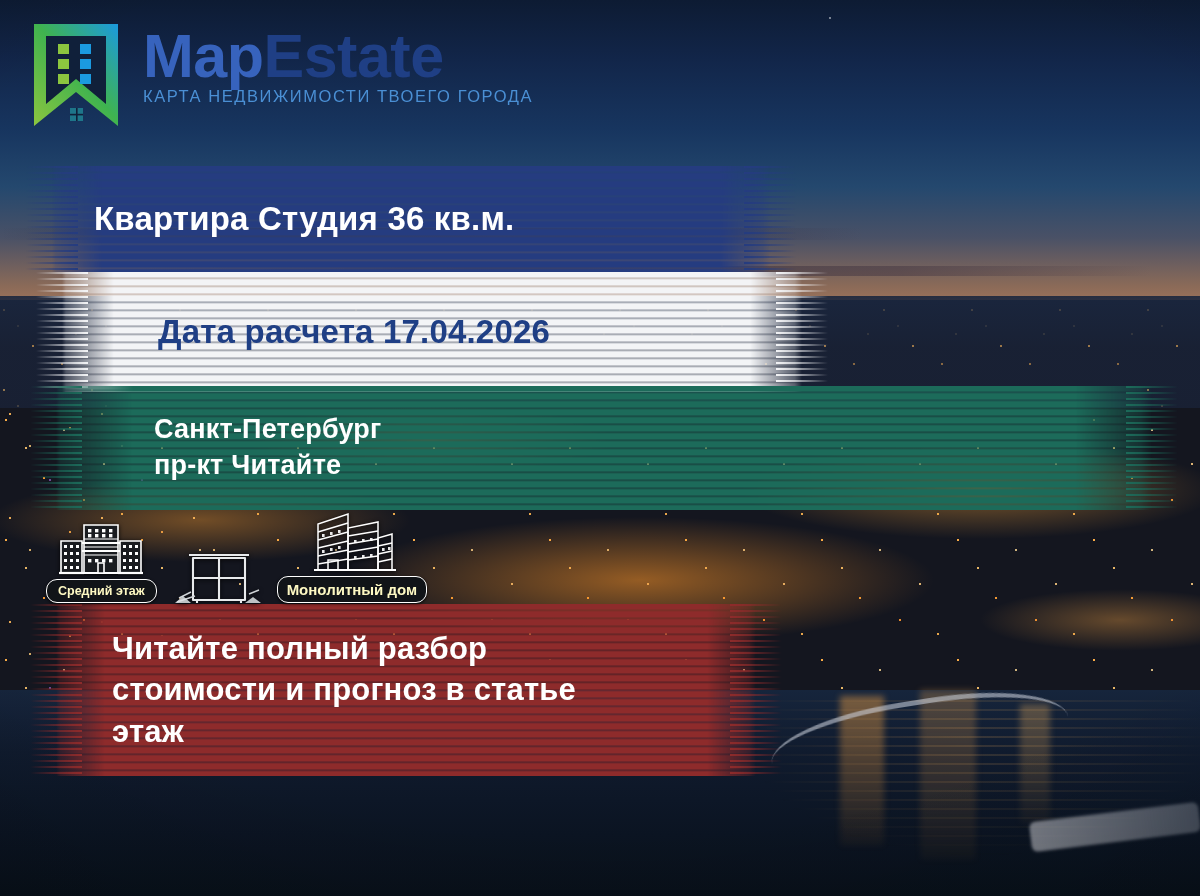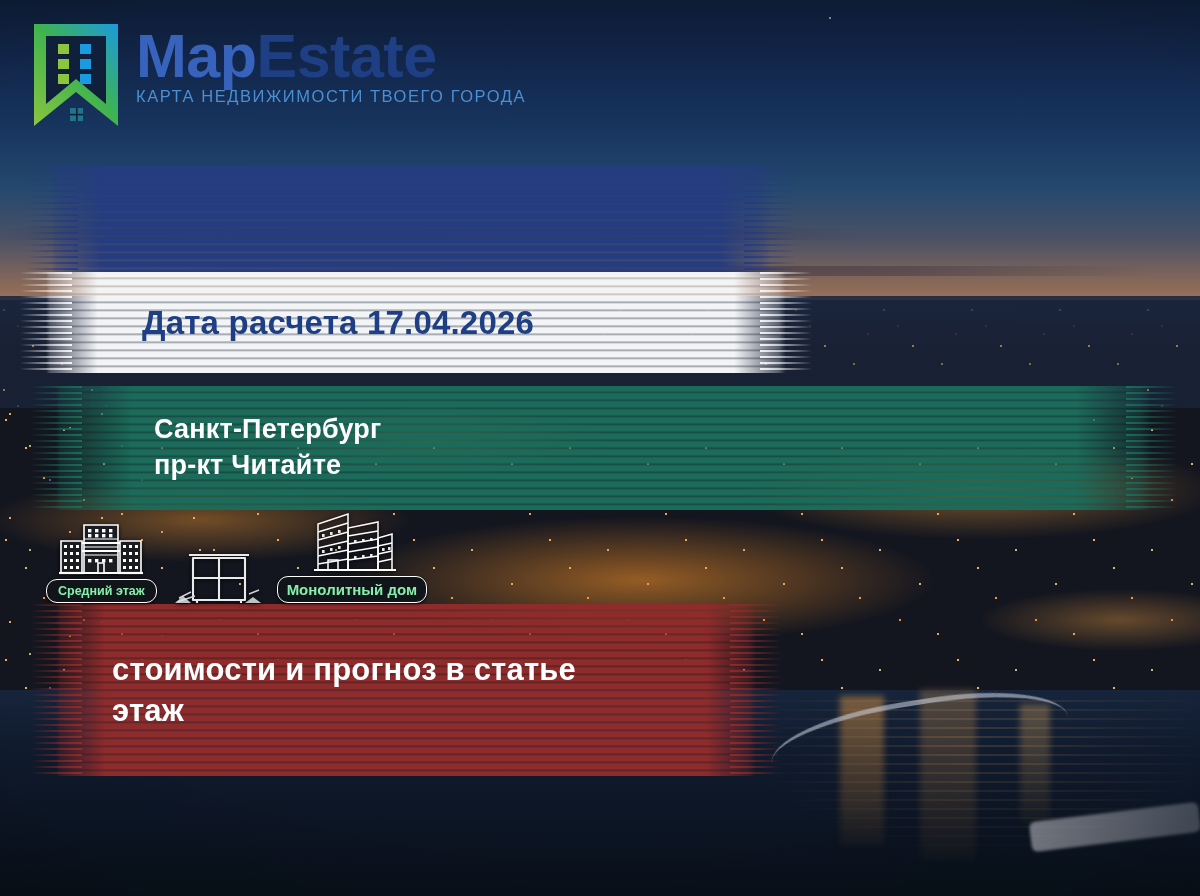--- a/index.html
+++ b/index.html
@@ -155,21 +155,21 @@
   }
   
   .bg-vignette {
     position: absolute; inset: 0;
     background: radial-gradient(140% 110% at 50% 42%, transparent 45%, rgba(0,0,0,.36) 100%);
   }
 
   
   .logo-row {
     position: absolute; left: 30px; top: 22px;
-    display: flex; align-items: flex-start; gap: 14px;
+    display: flex; align-items: flex-start; gap: 21px;
     z-index: 30;
   }
   .logo-mark { width: 92px; height: 108px; flex: none; }
   .logo-text-wrap { padding-top: 4px; }
   .logo-title {
     font-size: 61px;
     font-weight: 700;
     letter-spacing: -0.5px;
     line-height: 1;
     color: #2b55a8;
@@ -224,21 +224,21 @@
   #banner-title .banner-bg { background: #253c80; }
   #banner-title .banner-fringe { color: #253c80; }
   .title-text {
     padding-left: 42px;
     font-size: 33px; font-weight: 700; color: #ffffff;
     letter-spacing: .2px;
   }
 
   
   #banner-date {
-    left: 46px; top: 272px; width: 740px; height: 101px; align-items: center;
+    left: 62px; top: 272px; width: 740px; height: 120px; align-items: center;
   }
   #banner-date .banner-bg { background: #f3f4f6; }
   #banner-date .banner-fringe { color: #f3f4f6; }
   .date-text {
     padding-left: 96px;
     font-size: 33px; font-weight: 700; color: #1f3f85;
     letter-spacing: .2px;
   }
 
   
@@ -271,21 +271,21 @@
     display: flex; align-items: flex-end; gap: 14px;
     z-index: 25;
   }
   .badge { display: flex; flex-direction: column; align-items: center; }
   .badge-icon { filter: drop-shadow(0 1px 2px rgba(0,0,0,.9)); }
   .badge-pill {
     margin-top: 2px;
     background: #111418;
     border: 1.6px solid #ffffff;
     border-radius: 11px;
-    color: #86efac;
+    color: #fef9c3;
     white-space: nowrap;
     line-height: 1;
     box-shadow: 0 1px 3px rgba(0,0,0,.8);
   }
   #badge-floor .badge-pill  { font-size: 12.5px; font-weight: 700; padding: 5px 11px; }
   #badge-finish .badge-pill { font-size: 20px;   font-weight: 700; padding: 5px 10px; }
   #badge-house .badge-pill  { font-size: 15px; font-weight: 700; padding: 5px 9px; }
 
   #badge-finish { margin-bottom: -1px; }
 </style>
@@ -338,20 +338,23 @@
     <div class="logo-text-wrap">
       <div class="logo-title"><span class="lt-a">Map</span><span class="lt-b">Estate</span></div>
       <div class="logo-sub">КАРТА НЕДВИЖИМОСТИ ТВОЕГО ГОРОДА</div>
     </div>
   </div>
 
   <div class="banner" id="banner-title">
     <div class="banner-bg"></div>
     <div class="banner-fringe fringe-l"></div>
     <div class="banner-fringe fringe-r"></div>
+    <div class="banner-inner">
+      <div class="title-text">Квартира Студия 36 кв.м.</div>
+    </div>
   </div>
 
   <div class="banner" id="banner-date">
     <div class="banner-bg"></div>
     <div class="banner-fringe fringe-l"></div>
     <div class="banner-fringe fringe-r"></div>
     <div class="banner-inner">
       <div class="date-text">Дата расчета 17.04.2026</div>
     </div>
   </div>
@@ -478,19 +481,20 @@
     </div>
 
   </div>
 
   <div class="banner" id="banner-cta">
     <div class="banner-bg"></div>
     <div class="banner-fringe fringe-l"></div>
     <div class="banner-fringe fringe-r"></div>
     <div class="banner-inner">
       <div class="cta-lines">
+        <div class="cta-line">Читайте полный разбор</div>
         <div class="cta-line">стоимости и прогноз в статье</div>
         <div class="cta-line">этаж</div>
       </div>
     </div>
   </div>
 
 </div>
 
 </body></html>

